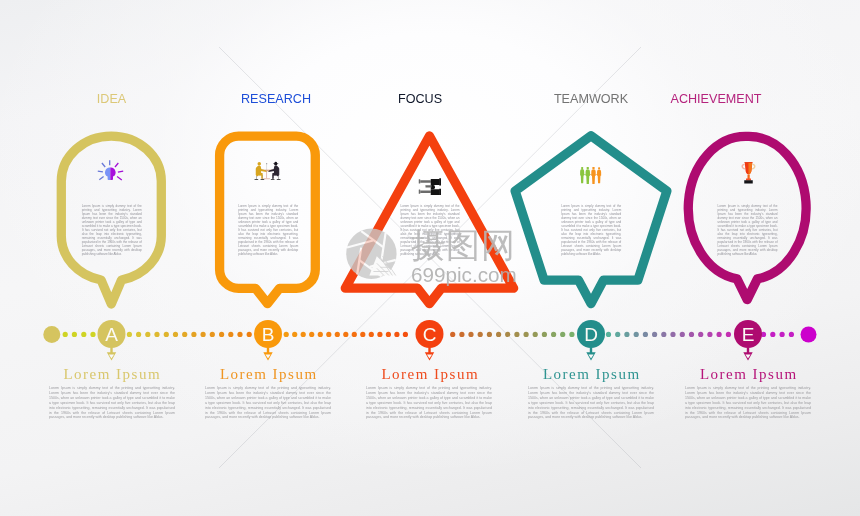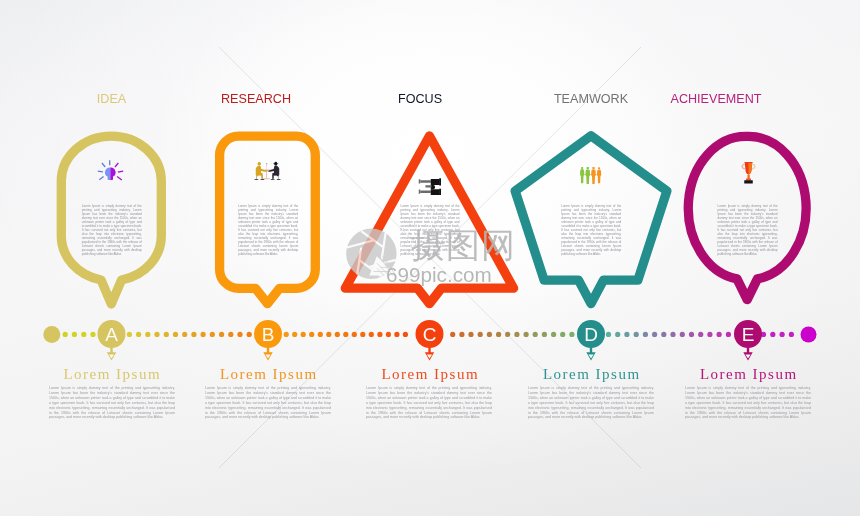--- a/index.html
+++ b/index.html
@@ -19,21 +19,21 @@
   .sec-title{font-size:12.6px;letter-spacing:0px;font-weight:400;}
   .head{font-size:15px;letter-spacing:1.5px;font-weight:400;text-indent:1.5px;font-family:Liberation Serif, serif;}
   .inner-body{position:absolute;font-size:3.08px;line-height:4.0px;letter-spacing:-0.02px;word-spacing:-0.08px;
       color:#93939a;text-align:justify;font-family:"Liberation Sans",sans-serif;
       -webkit-font-smoothing:antialiased;}
   .foot-body{position:absolute;font-size:3.55px;line-height:4.9px;
       color:#9a9a9e;text-align:justify;}
   .wm{position:absolute;left:0;top:0;width:860px;height:516px;pointer-events:none;}
   .wm-cn{position:absolute;left:411px;top:228px;font-size:34px;line-height:34px;color:#b6b6b6;
       letter-spacing:1px;font-family:"DejaVu Sans",sans-serif;opacity:0.9;}
-  .wm-site{position:absolute;left:386px;top:264.5px;font-size:20.7px;line-height:20px;color:#b0b0b0;
+  .wm-site{position:absolute;left:411px;top:264.5px;font-size:20.7px;line-height:20px;color:#b0b0b0;
       font-family:"Liberation Sans",sans-serif;opacity:0.9;}
   .tl-letter{font-family:"Liberation Sans",sans-serif;font-size:19px;fill:#fbfaf5;
       text-anchor:middle;dominant-baseline:central;font-weight:400;}
 </style>
 </head>
 <body>
 
 <div id="stage">
   <div class="bg"></div>
 
@@ -211,21 +211,21 @@
       <path d="M748 347.5 L748 353" stroke="#ae0b70" stroke-width="2.4"></path>
       <path d="M743.3 352.2 L752.7 352.2 L748 360.6 Z" fill="#ae0b70"></path>
       <path d="M745.4 354.4 L750.6 354.4 L748 358.5 Z" fill="#f8f8f8"></path>
       <text class="tl-letter" x="748" y="334">E</text>
     </g>
   </svg>
 
   <div id="textlayer">
 
     <div class="lbl sec-title" style="left:31.5px;top:92px;width:160px;color:#dcc878">IDEA</div>
-    <div class="lbl sec-title" style="left:176px;top:92px;width:160px;color:#b91c1c">RESEARCH</div>
+    <div class="lbl sec-title" style="left:196px;top:92px;width:160px;color:#1d4ed8">RESEARCH</div>
     <div class="lbl sec-title" style="left:340px;top:92px;width:160px;color:#0f172a">FOCUS</div>
     <div class="lbl sec-title" style="left:511px;top:92px;width:160px;color:#737373">TEAMWORK</div>
     <div class="lbl sec-title" style="left:636px;top:92px;width:160px;color:#b5237d">ACHIEVEMENT</div>
 
     <div class="inner-body" style="left:81.8px;top:204.3px;width:60px">Lorem Ipsum is simply dummy text of the printing and typesetting industry. Lorem Ipsum has been the industry's standard dummy text ever since the 1500s, when an unknown printer took a galley of type and scrambled it to make a type specimen book. It has survived not only five centuries, but also the leap into electronic typesetting, remaining essentially unchanged. It was popularised in the 1960s with the release of Letraset sheets containing Lorem Ipsum passages, and more recently with desktop publishing software like Aldus</div>
     <div class="inner-body" style="left:238.2px;top:204.3px;width:60px">Lorem Ipsum is simply dummy text of the printing and typesetting industry. Lorem Ipsum has been the industry's standard dummy text ever since the 1500s, when an unknown printer took a galley of type and scrambled it to make a type specimen book. It has survived not only five centuries, but also the leap into electronic typesetting, remaining essentially unchanged. It was popularised in the 1960s with the release of Letraset sheets containing Lorem Ipsum passages, and more recently with desktop publishing software like Aldus</div>
     <div class="inner-body" style="left:400.5px;top:204.3px;width:59px">Lorem Ipsum is simply dummy text of the printing and typesetting industry. Lorem Ipsum has been the industry's standard dummy text ever since the 1500s, when an unknown printer took a galley of type and scrambled it to make a type specimen book. It has survived not only five centuries, but also the leap into electronic typesetting, remaining essentially unchanged. It was popularised in the 1960s with the release of Letraset sheets containing Lorem Ipsum passages, and more recently with desktop publishing software like Aldus</div>
     <div class="inner-body" style="left:561.2px;top:204.3px;width:60px">Lorem Ipsum is simply dummy text of the printing and typesetting industry. Lorem Ipsum has been the industry's standard dummy text ever since the 1500s, when an unknown printer took a galley of type and scrambled it to make a type specimen book. It has survived not only five centuries, but also the leap into electronic typesetting, remaining essentially unchanged. It was popularised in the 1960s with the release of Letraset sheets containing Lorem Ipsum passages, and more recently with desktop publishing software like Aldus</div>
     <div class="inner-body" style="left:717.5px;top:204.3px;width:60px">Lorem Ipsum is simply dummy text of the printing and typesetting industry. Lorem Ipsum has been the industry's standard dummy text ever since the 1500s, when an unknown printer took a galley of type and scrambled it to make a type specimen book. It has survived not only five centuries, but also the leap into electronic typesetting, remaining essentially unchanged. It was popularised in the 1960s with the release of Letraset sheets containing Lorem Ipsum passages, and more recently with desktop publishing software like Aldus</div>
 

